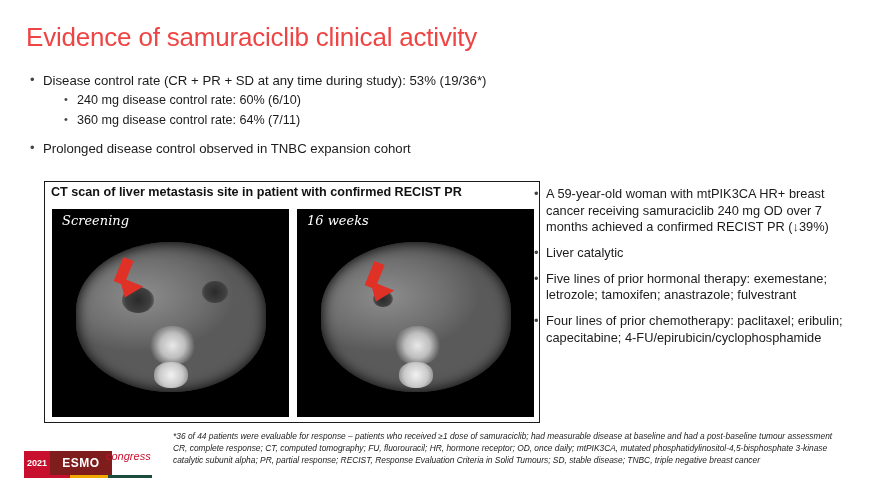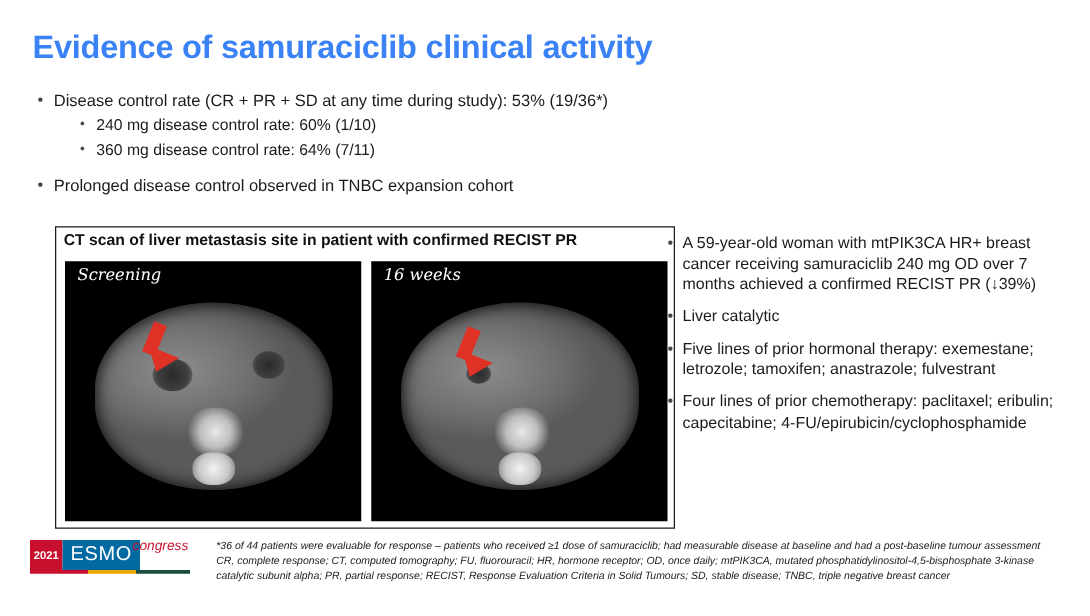--- a/index.html
+++ b/index.html
@@ -18,22 +18,22 @@
     position: absolute;
     left: 0; top: 0;
     width: 872px; height: 493px;
   }
 
   .title {
     position: absolute;
     left: 26px;
     top: 22px;
     font-size: 26px;
-    font-weight: bold;
-    color: #3b82f6;
+    font-weight: normal;
+    color: #ef4444;
     letter-spacing: -0.2px;
   }
 
   .bullets {
     position: absolute;
     left: 30px;
     top: 72px;
     width: 560px;
   }
   .bullet-row {
@@ -179,43 +179,43 @@
     font-size: 12.8px;
     line-height: 1.30;
     margin-bottom: 9px;
   }
   .rrow .dot { width: 12px; flex: 0 0 12px; }
 
   
   .logo {
     position: absolute;
     left: 24px;
-    top: 430px;
+    top: 449px;
     width: 128px;
     height: 28px;
   }
   .logo .yr {
     position: absolute;
     left: 0; top: 2px;
     width: 26px; height: 24px;
     background: #c8102e;
     color: #fff;
     font-size: 9px;
     font-weight: bold;
     text-align: center;
     line-height: 24px;
   }
   .logo .esmo {
     position: absolute;
     left: 26px; top: 2px;
     width: 62px; height: 24px;
-    background: #0369a1;
+    background: #7f1d1d;
     color: #fff;
-    font-size: 16px;
-    font-weight: normal;
+    font-size: 12px;
+    font-weight: bold;
     text-align: center;
     line-height: 24px;
     letter-spacing: 0.5px;
   }
   .logo .cong {
     position: absolute;
     left: 82px; top: 1px;
     color: #c8102e;
     font-size: 11px;
     font-style: italic;
@@ -246,21 +246,21 @@
 
   <div class="title">Evidence of samuraciclib clinical activity</div>
 
   <div class="bullets">
     <div class="bullet-row lvl1">
       <span class="dot">•</span>
       <span class="btxt">Disease control rate (CR + PR + SD at any time during study): 53% (19/36*)</span>
     </div>
     <div class="bullet-row lvl2">
       <span class="dot small">•</span>
-      <span class="btxt">240 mg disease control rate: 60% (1/10)</span>
+      <span class="btxt">240 mg disease control rate: 60% (6/10)</span>
     </div>
     <div class="bullet-row lvl2">
       <span class="dot small">•</span>
       <span class="btxt">360 mg disease control rate: 64% (7/11)</span>
     </div>
     <div class="bullet-row lvl1 spaced">
       <span class="dot">•</span>
       <span class="btxt">Prolonged disease control observed in TNBC expansion cohort</span>
     </div>
   </div>

